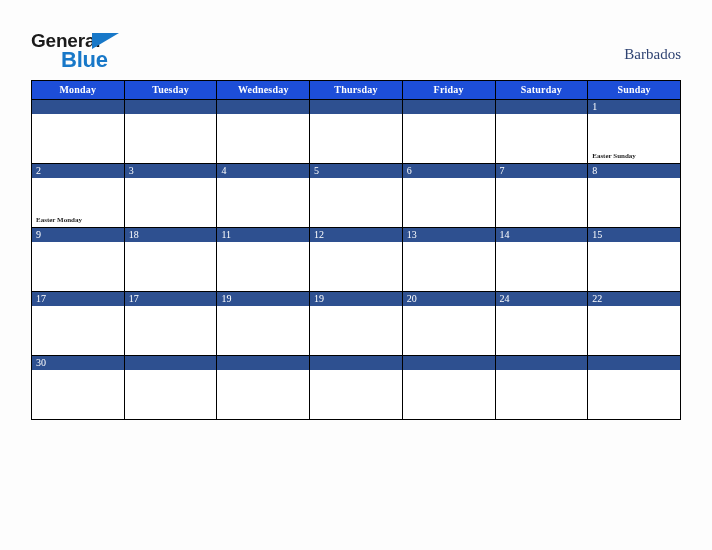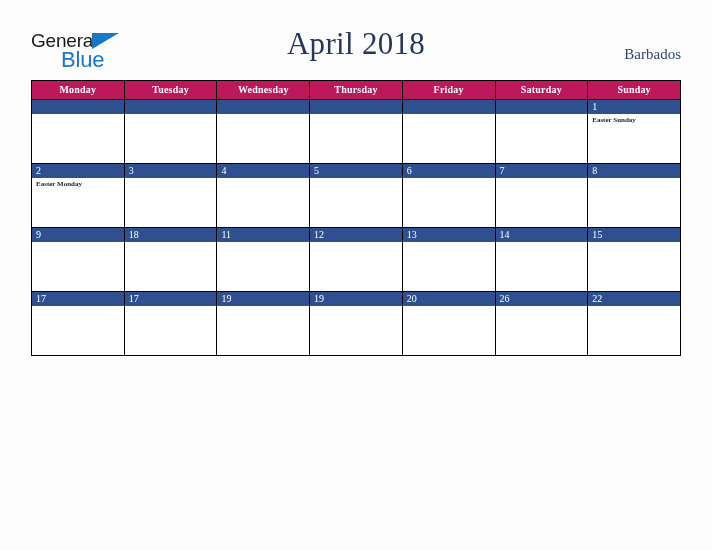--- a/index.html
+++ b/index.html
@@ -22,20 +22,21 @@
     width: 712px;
     height: 80px;
   }
 
   .logo {
     position: absolute;
     left: 31px;
     top: 30px;
     width: 200px;
     height: 44px;
+    font-weight: bold;
   }
   .logo-line1 {
     position: absolute;
     left: 0; top: 0;
     font-family: "Liberation Sans", sans-serif;
     font-size: 19px;
     color: #1a1a1a;
     letter-spacing: -0.2px;
     line-height: 21px;
   }
@@ -89,21 +90,21 @@
     border-collapse: collapse;
     table-layout: fixed;
   }
   .calendar th,
   .calendar td {
     border: 1px solid #000000;
     padding: 0;
     margin: 0;
   }
   .calendar th {
-    background: #be185d;
+    background: #1d4ed8;
     color: #ffffff;
     font-family: "Liberation Serif", serif;
     font-weight: bold;
     font-size: 10px;
     height: 18px;
     line-height: 18px;
     text-align: center;
     letter-spacing: 0.2px;
   }
   .calendar td {
@@ -130,34 +131,34 @@
     display: block;
     padding: 2px 4px 0 4px;
   }
   .event {
     display: block;
     font-family: "Liberation Serif", serif;
     font-weight: bold;
     font-size: 7px;
     line-height: 9px;
     color: #1f1f1f;
+    margin-top: 36px;
   }
 </style>
 </head>
 <body>
 
 <div class="topbar">
 
   <div class="logo">
     <span class="logo-line1">General</span>
     <span class="logo-tri"></span>
     <span class="logo-line2">Blue</span>
   </div>
 
-  <div class="cal-title">April 2018</div>
 
   <div class="cal-country">Barbados</div>
 
 </div>
 
 <table class="calendar">
   <thead>
     <tr>
         <th>Monday</th>
         <th>Tuesday</th>
@@ -254,20 +255,43 @@
         <td>
           <span class="daynum">19</span>
         </td>
         <td>
           <span class="daynum">19</span>
         </td>
         <td>
           <span class="daynum">20</span>
         </td>
         <td>
-          <span class="daynum">26</span>
+          <span class="daynum">24</span>
         </td>
         <td>
           <span class="daynum">22</span>
+        </td>
+      </tr>
+      <tr>
+        <td>
+          <span class="daynum">30</span>
+        </td>
+        <td>
+          <span class="daynum empty"></span>
+        </td>
+        <td>
+          <span class="daynum empty"></span>
+        </td>
+        <td>
+          <span class="daynum empty"></span>
+        </td>
+        <td>
+          <span class="daynum empty"></span>
+        </td>
+        <td>
+          <span class="daynum empty"></span>
+        </td>
+        <td>
+          <span class="daynum empty"></span>
         </td>
       </tr>
     </tbody>
 </table>
 
 </body></html>

